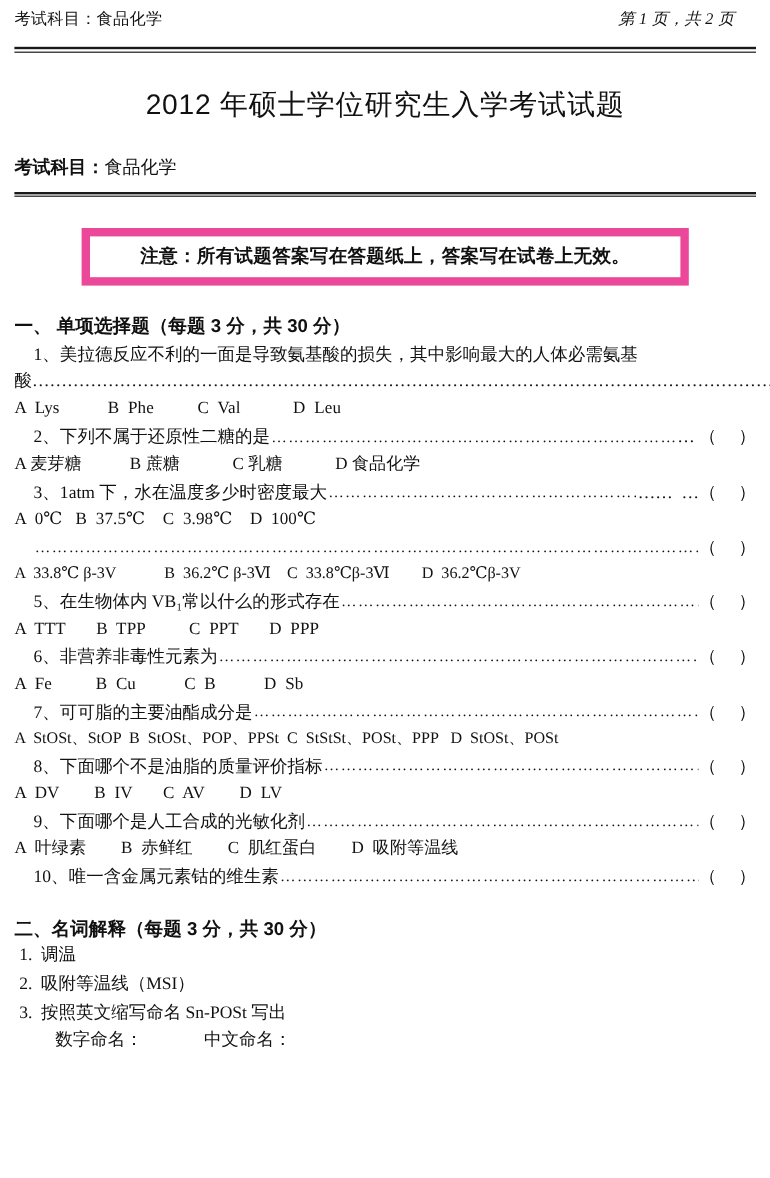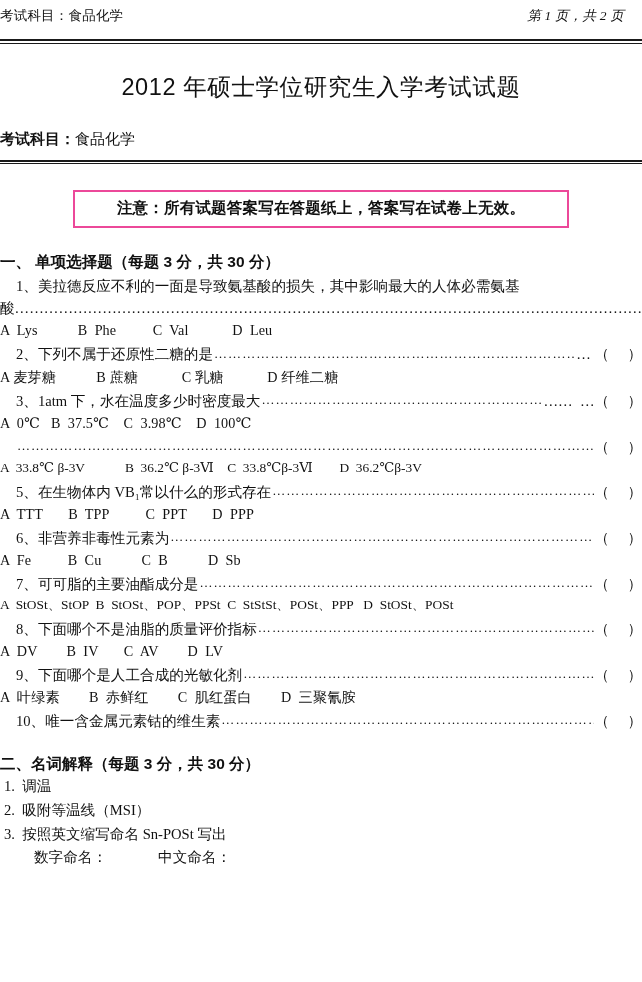--- a/index.html
+++ b/index.html
@@ -13,21 +13,21 @@
     position: relative;
     font-family: "Liberation Serif", "DejaVu Serif", serif;
     color: #111;
     overflow: hidden;
   }
   .page {
     position: relative;
     width: 642px;
     height: 876px;
     box-sizing: border-box;
-    padding: 0 0;
+    padding: 0 12px;
   }
 
   
   .running-header {
     display: flex;
     justify-content: space-between;
     align-items: baseline;
     font-size: 13.5px;
     padding-top: 7px;
     letter-spacing: 0.2px;
@@ -74,21 +74,21 @@
     font-family: "Liberation Sans", "DejaVu Sans", sans-serif;
   }
 
   
   .notice-wrap {
     margin-top: 26px;
     display: flex;
     justify-content: center;
   }
   .notice-box {
-    border: 2px solid #ec4899;
+    border: 7px solid #ec4899;
     padding: 6px 16px 7px 16px;
     font-size: 15.5px;
     font-weight: bold;
     width: 460px;
     text-align: center;
     font-family: "Liberation Sans", "DejaVu Sans", sans-serif;
     letter-spacing: 0.2px;
   }
 
   
@@ -203,21 +203,21 @@
     </div>
     <div class="q-options">A  Lys           B  Phe          C  Val            D  Leu</div>
   </div>
 
   <div class="q-block">
     <div class="q-stem">
       <span class="stem-text">2、下列不属于还原性二糖的是</span>
       <span class="leader">……………………………………………………………………………………………………………………</span>
       <span class="blank">… （     ）</span>
     </div>
-    <div class="q-options">A 麦芽糖           B 蔗糖            C 乳糖            D 纤维二糖</div>
+    <div class="q-options">A 麦芽糖           B 蔗糖            C 乳糖            D 食品化学</div>
   </div>
 
   <div class="q-block">
     <div class="q-stem">
       <span class="stem-text">3、1atm 下，水在温度多少时密度最大</span>
       <span class="leader">……………………………………………………………………………………………………………………</span>
       <span class="blank">……  …（     ）</span>
     </div>
     <div class="q-options">A  0℃   B  37.5℃    C  3.98℃    D  100℃</div>
   </div>
@@ -265,21 +265,21 @@
     </div>
     <div class="q-options">A  DV        B  IV       C  AV        D  LV</div>
   </div>
 
   <div class="q-block">
     <div class="q-stem">
       <span class="stem-text">9、下面哪个是人工合成的光敏化剂</span>
       <span class="leader">……………………………………………………………………………………………………………………</span>
       <span class="blank">（     ）</span>
     </div>
-    <div class="q-options">A  叶绿素        B  赤鲜红        C  肌红蛋白        D  三聚氰胺</div>
+    <div class="q-options">A  叶绿素        B  赤鲜红        C  肌红蛋白        D  吸附等温线</div>
   </div>
 
   <div class="q-block">
     <div class="q-stem">
       <span class="stem-text">10、唯一含金属元素钴的维生素</span>
       <span class="leader">……………………………………………………………………………………………………………………</span>
       <span class="blank">（     ）</span>
     </div>
   </div>
 

